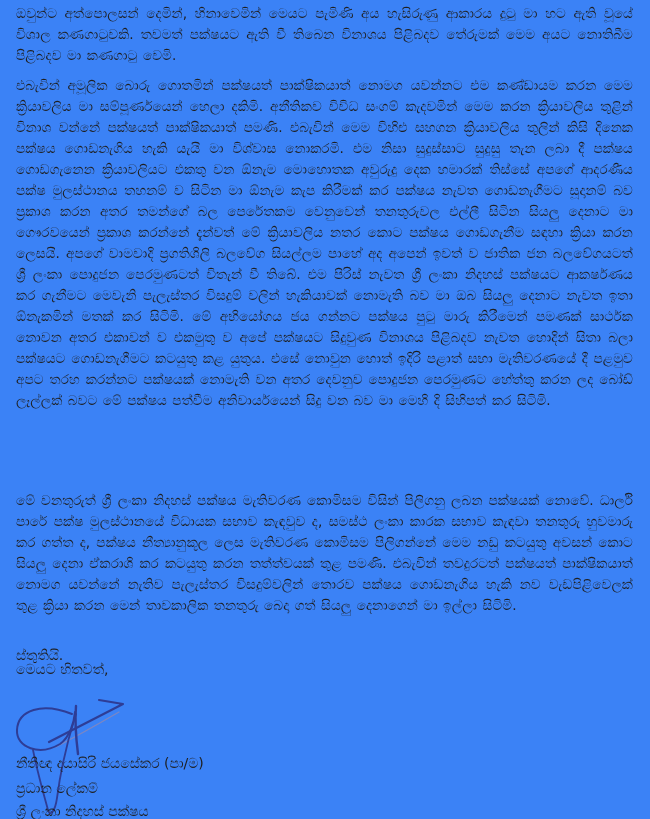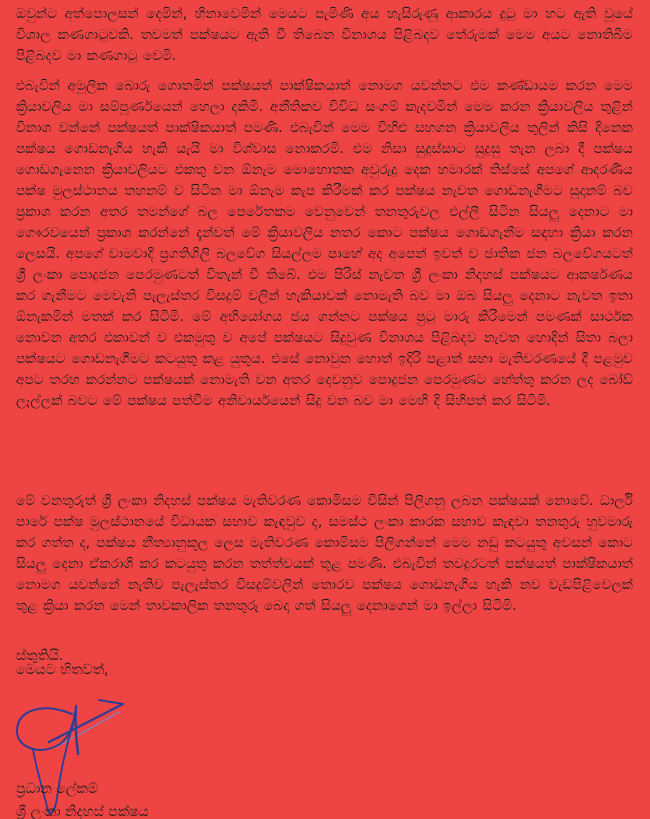--- a/index.html
+++ b/index.html
@@ -4,21 +4,21 @@
 <style>
   html, body {
     margin: 0;
     padding: 0;
     background: #ffffff;
   }
   .page {
     position: relative;
     width: 650px;
     height: 819px;
-    background: #ef4444;
+    background: #3b82f6;
     font-family: "DejaVu Sans", sans-serif;
     color: #1f1f1f;
     overflow: hidden;
   }
   .para {
     position: absolute;
     left: 16px;
     width: 617px;
     font-size: 13.6px;
     line-height: 21px;
@@ -70,18 +70,19 @@
   <svg class="signature-svg" viewBox="0 0 150 129" xmlns="http://www.w3.org/2000/svg">
     <g fill="none" stroke="#2e3d96" stroke-linecap="round" stroke-linejoin="round">
       <path d="M54,57 C75,46 98,33 117,22" stroke="#7b86c4" stroke-width="1.4"></path>
       <path d="M47,52 L121,14 L97,10" stroke-width="2.2"></path>
       <path d="M74,16 C73,28 74,48 76,64" stroke-width="2.4"></path>
       <path d="M70,24 C40,12 16,20 15,40 C14,58 38,66 58,54 C68,47 72,32 73,22" stroke-width="2"></path>
       <path d="M31,60 C36,85 42,105 46,120 C48,127 53,122 55,108 C58,85 64,55 74,24" stroke-width="1.8"></path>
     </g>
   </svg>
 
+  <div class="line" id="sig-name">නීතිඥ දයාසිරි ජයසේකර (පා/ම)</div>
 
   <div class="line" id="sig-title">ප්‍රධාන ලේකම්</div>
 
   <div class="line" id="sig-org">ශ්‍රී ලංකා නිදහස් පක්ෂය</div>
 
 </div>
 
 </body></html>

